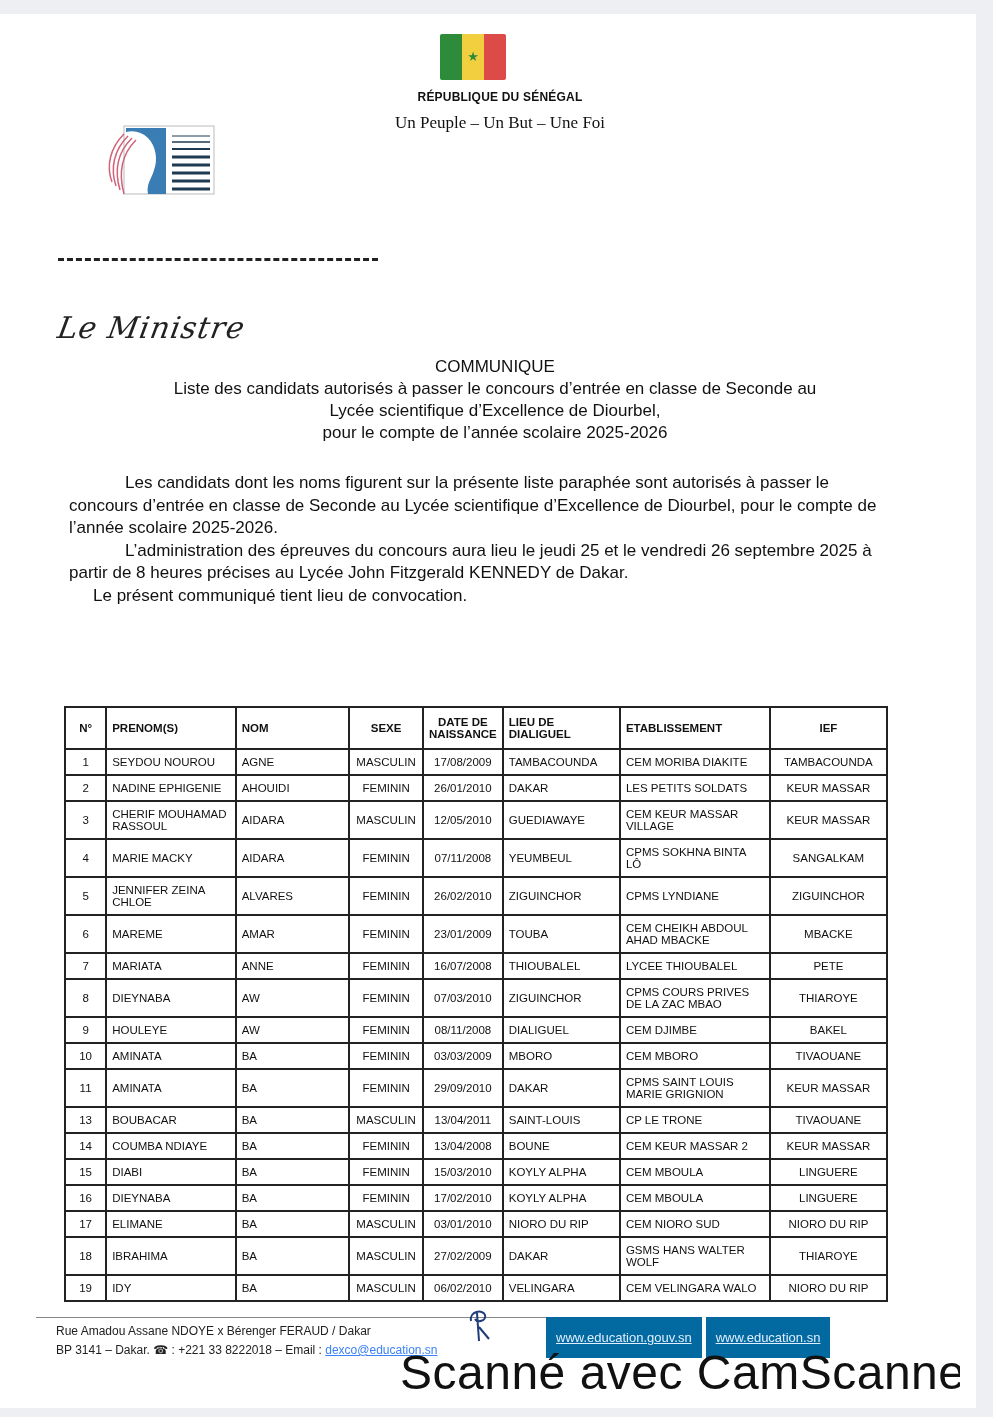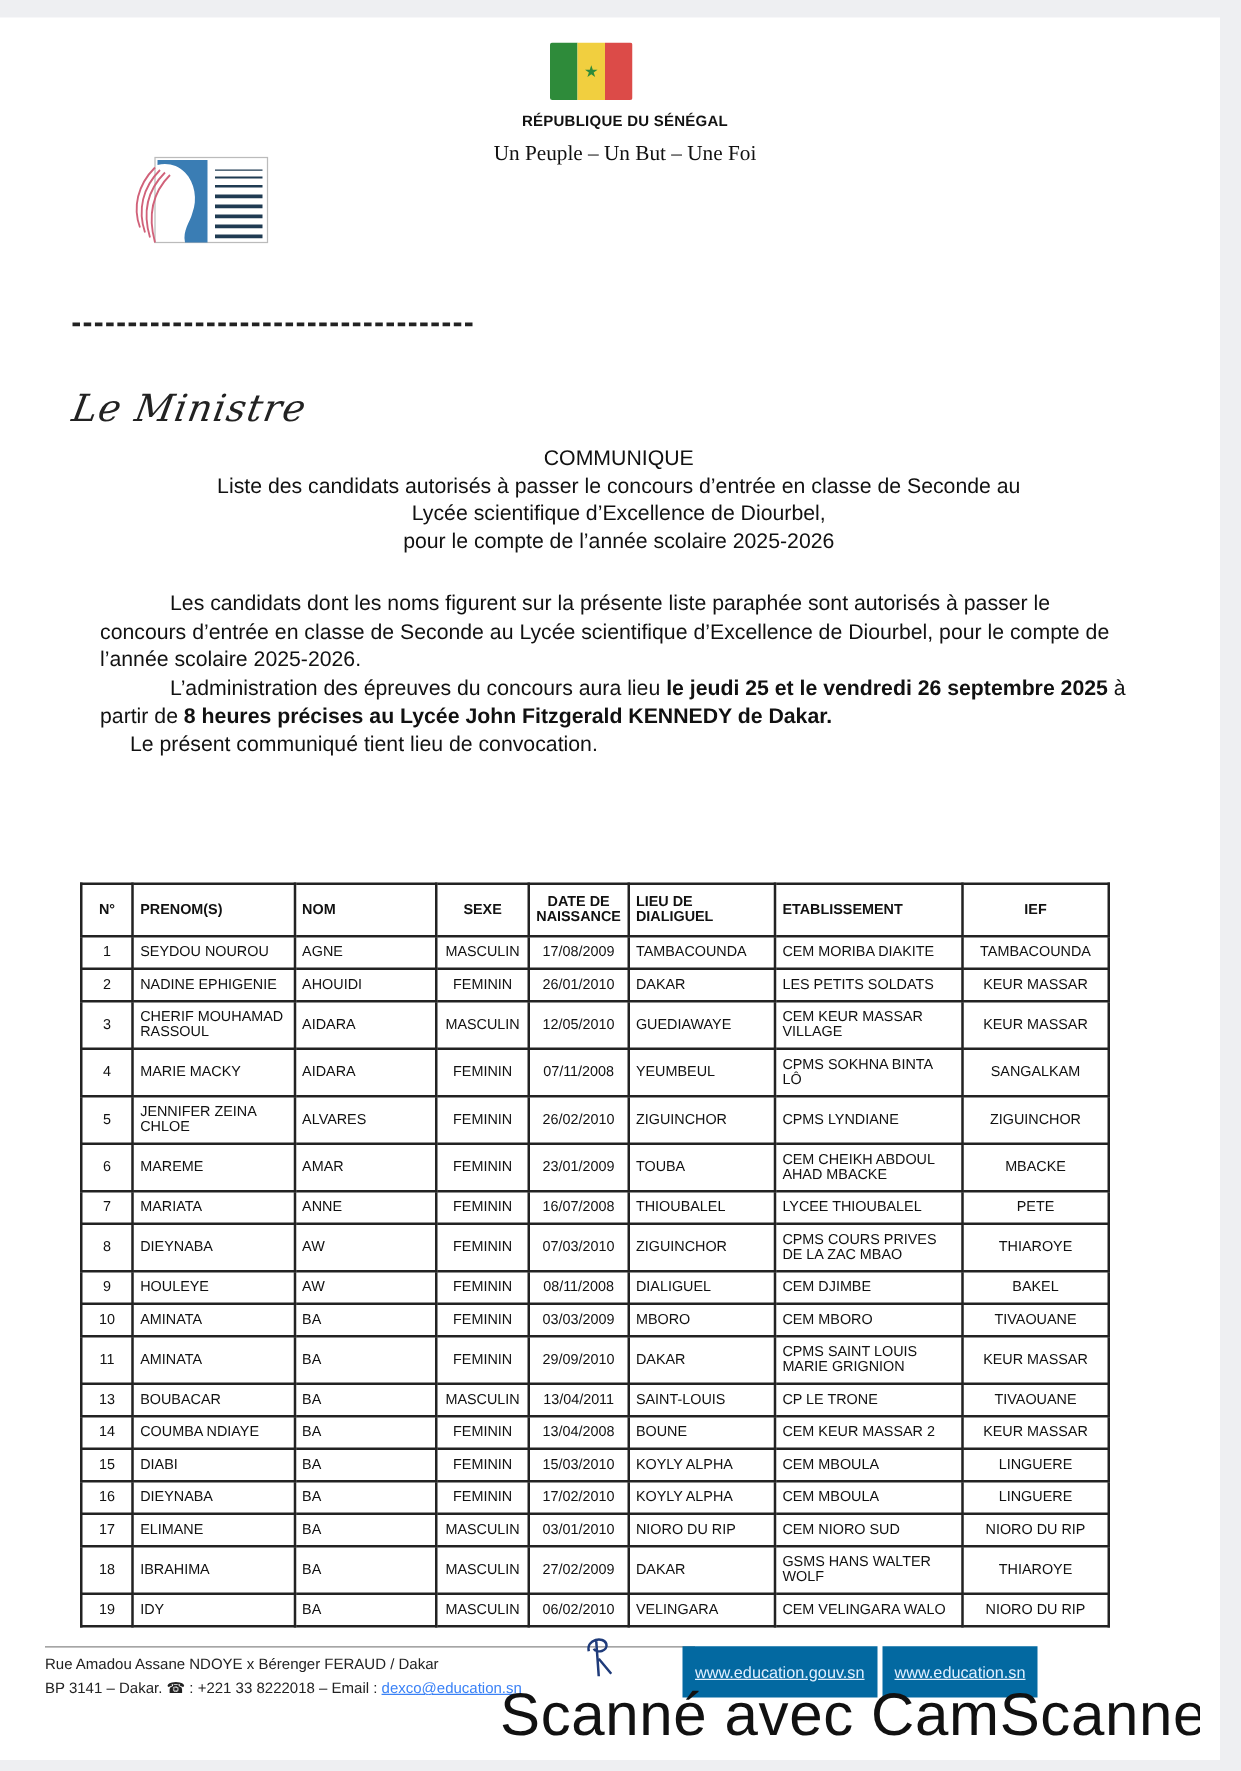--- a/index.html
+++ b/index.html
@@ -43,41 +43,41 @@
     position:absolute; left: 58px; top: 296px;
     font-family: "DejaVu Serif", serif; font-style: italic; font-size: 30px; color:#222;
     letter-spacing: 1px; transform: skewX(-10deg);
   }
   .heading {
     position:absolute; left: 40px; width: 910px; top: 342px; text-align:center;
     font-weight: normal; font-size: 17px; line-height: 22px;
   }
   .body-text {
     position:absolute; left: 69px; width: 830px; top: 458px;
-    font-size: 17px; line-height: 22.5px; margin-left: 11px;
+    font-size: 17px; line-height: 22.5px;
   }
   .body-text p { margin:0; }
   .body-text .indent { text-indent: 56px; }
   .body-text .indent2 { text-indent: 24px; }
-  .body-text b { font-weight: bold; }
+  .body-text b { font-weight: normal; }
   table.list {
     position:absolute; left: 64px; top: 692px; width: 824px;
     border-collapse: collapse;
     font-size: 11.5px;
   }
   table.list th, table.list td {
     border: 2px solid #222; padding: 2px 5px; vertical-align: middle;
   }
   table.list th { font-weight: bold; text-align: left; height: 36px; }
   table.list th.c, table.list td.c { text-align: center; }
   table.list td { height: 20px; }
   table.list tr.tall td { height: 32px; }
   .footer-line { position:absolute; left: 36px; top: 1303px; width: 520px; border-top: 1px solid #888; }
   .footer-addr {
-    position:absolute; left: 36px; top: 1308px; font-size: 12px; line-height: 19px; color:#222;
+    position:absolute; left: 56px; top: 1308px; font-size: 12px; line-height: 19px; color:#222;
   }
   .footer-addr .mail { color:#3b82f6; text-decoration: underline; }
   .footer-mark { position:absolute; left: 465px; top: 1293px; width: 30px; height: 36px; }
   .weblinks { position:absolute; left: 546px; top: 1303px; display:flex; gap: 4px; }
   .weblink {
     background:#0369a1; color:#dfefff; font-size: 13px; text-decoration: underline;
     padding: 12px 10px; height: 17px; line-height: 17px;
   }
   .scanner {
     position:absolute; left: 400px; top: 1336px; width: 560px; height: 46px; overflow:hidden;

